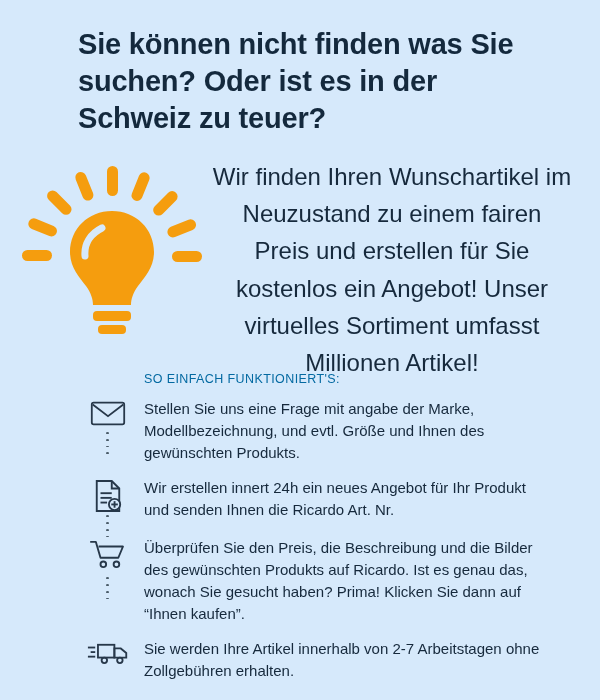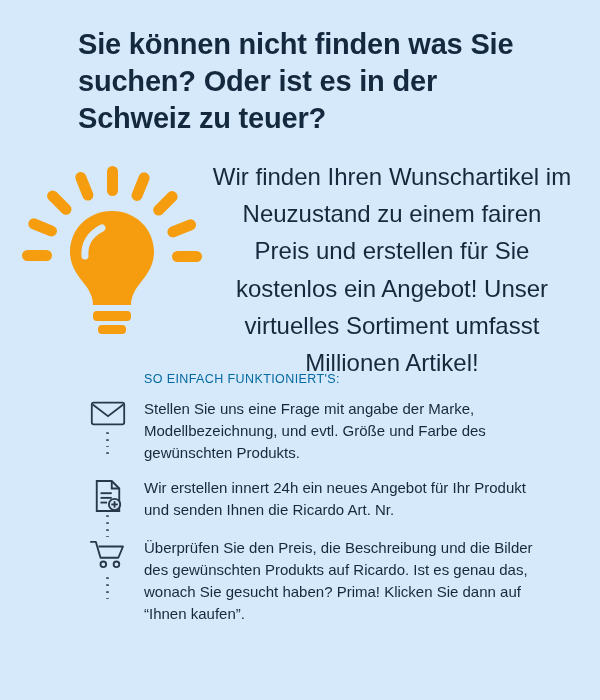--- a/index.html
+++ b/index.html
@@ -170,21 +170,21 @@
             <rect x="2" y="3" width="36" height="24" rx="2" fill="none" stroke="#27384a" stroke-width="2"></rect>
             <path d="M3 5 L20 18 L37 5" fill="none" stroke="#27384a" stroke-width="2"></path>
           </svg>
         </div>
         <div class="dots" style="top:34px;height:22px;">
           <div class="dot"></div>
             <div class="dot"></div>
             <div class="dot"></div>
             <div class="dot"></div>
         </div>
-        <div class="step-text">Stellen Sie uns eine Frage mit angabe der Marke, Modellbezeichnung, und evtl. Größe und Farbe des gewünschten Produkts.</div>
+        <div class="step-text">Stellen Sie uns eine Frage mit angabe der Marke, Modellbezeichnung, und evtl. Größe und Ihnen des gewünschten Produkts.</div>
       </div>
 
       <div class="step">
         <div class="step-icon">
           <svg viewBox="0 0 32 36" width="30" height="34" aria-hidden="true">
             <path d="M4 2 H20 L28 10 V34 H4 Z" fill="none" stroke="#27384a" stroke-width="2"></path>
             <path d="M20 2 V10 H28" fill="none" stroke="#27384a" stroke-width="2"></path>
             <line x1="8" y1="15" x2="20" y2="15" stroke="#27384a" stroke-width="2"></line>
             <line x1="8" y1="20" x2="20" y2="20" stroke="#27384a" stroke-width="2"></line>
             <line x1="8" y1="25" x2="15" y2="25" stroke="#27384a" stroke-width="2"></line>
@@ -212,17 +212,31 @@
         </div>
         <div class="dots" style="top:40px;height:22px;">
           <div class="dot"></div>
             <div class="dot"></div>
             <div class="dot"></div>
             <div class="dot"></div>
         </div>
         <div class="step-text">Überprüfen Sie den Preis, die Beschreibung und die Bilder des gewünschten Produkts auf Ricardo. Ist es genau das, wonach Sie gesucht haben? Prima! Klicken Sie dann auf “Ihnen kaufen”.</div>
       </div>
 
+      <div class="step">
+        <div class="step-icon">
+          <svg viewBox="0 0 46 28" width="42" height="26" aria-hidden="true">
+            <rect x="12" y="5" width="18" height="14" fill="none" stroke="#27384a" stroke-width="2"></rect>
+            <path d="M30 9 H37 L43 14 V19 H30 Z" fill="none" stroke="#27384a" stroke-width="2"></path>
+            <circle cx="19" cy="22" r="3" fill="none" stroke="#27384a" stroke-width="2"></circle>
+            <circle cx="36" cy="22" r="3" fill="none" stroke="#27384a" stroke-width="2"></circle>
+            <line x1="1" y1="8" x2="9" y2="8" stroke="#27384a" stroke-width="2"></line>
+            <line x1="4" y1="13" x2="9" y2="13" stroke="#27384a" stroke-width="2"></line>
+            <line x1="1" y1="18" x2="9" y2="18" stroke="#27384a" stroke-width="2"></line>
+          </svg>
+        </div>
+        <div class="step-text">Sie werden Ihre Artikel innerhalb von 2-7 Arbeitstagen ohne Zollgebühren erhalten.</div>
+      </div>
 
     </div>
   </div>
 
 </div>
 
 </body></html>

